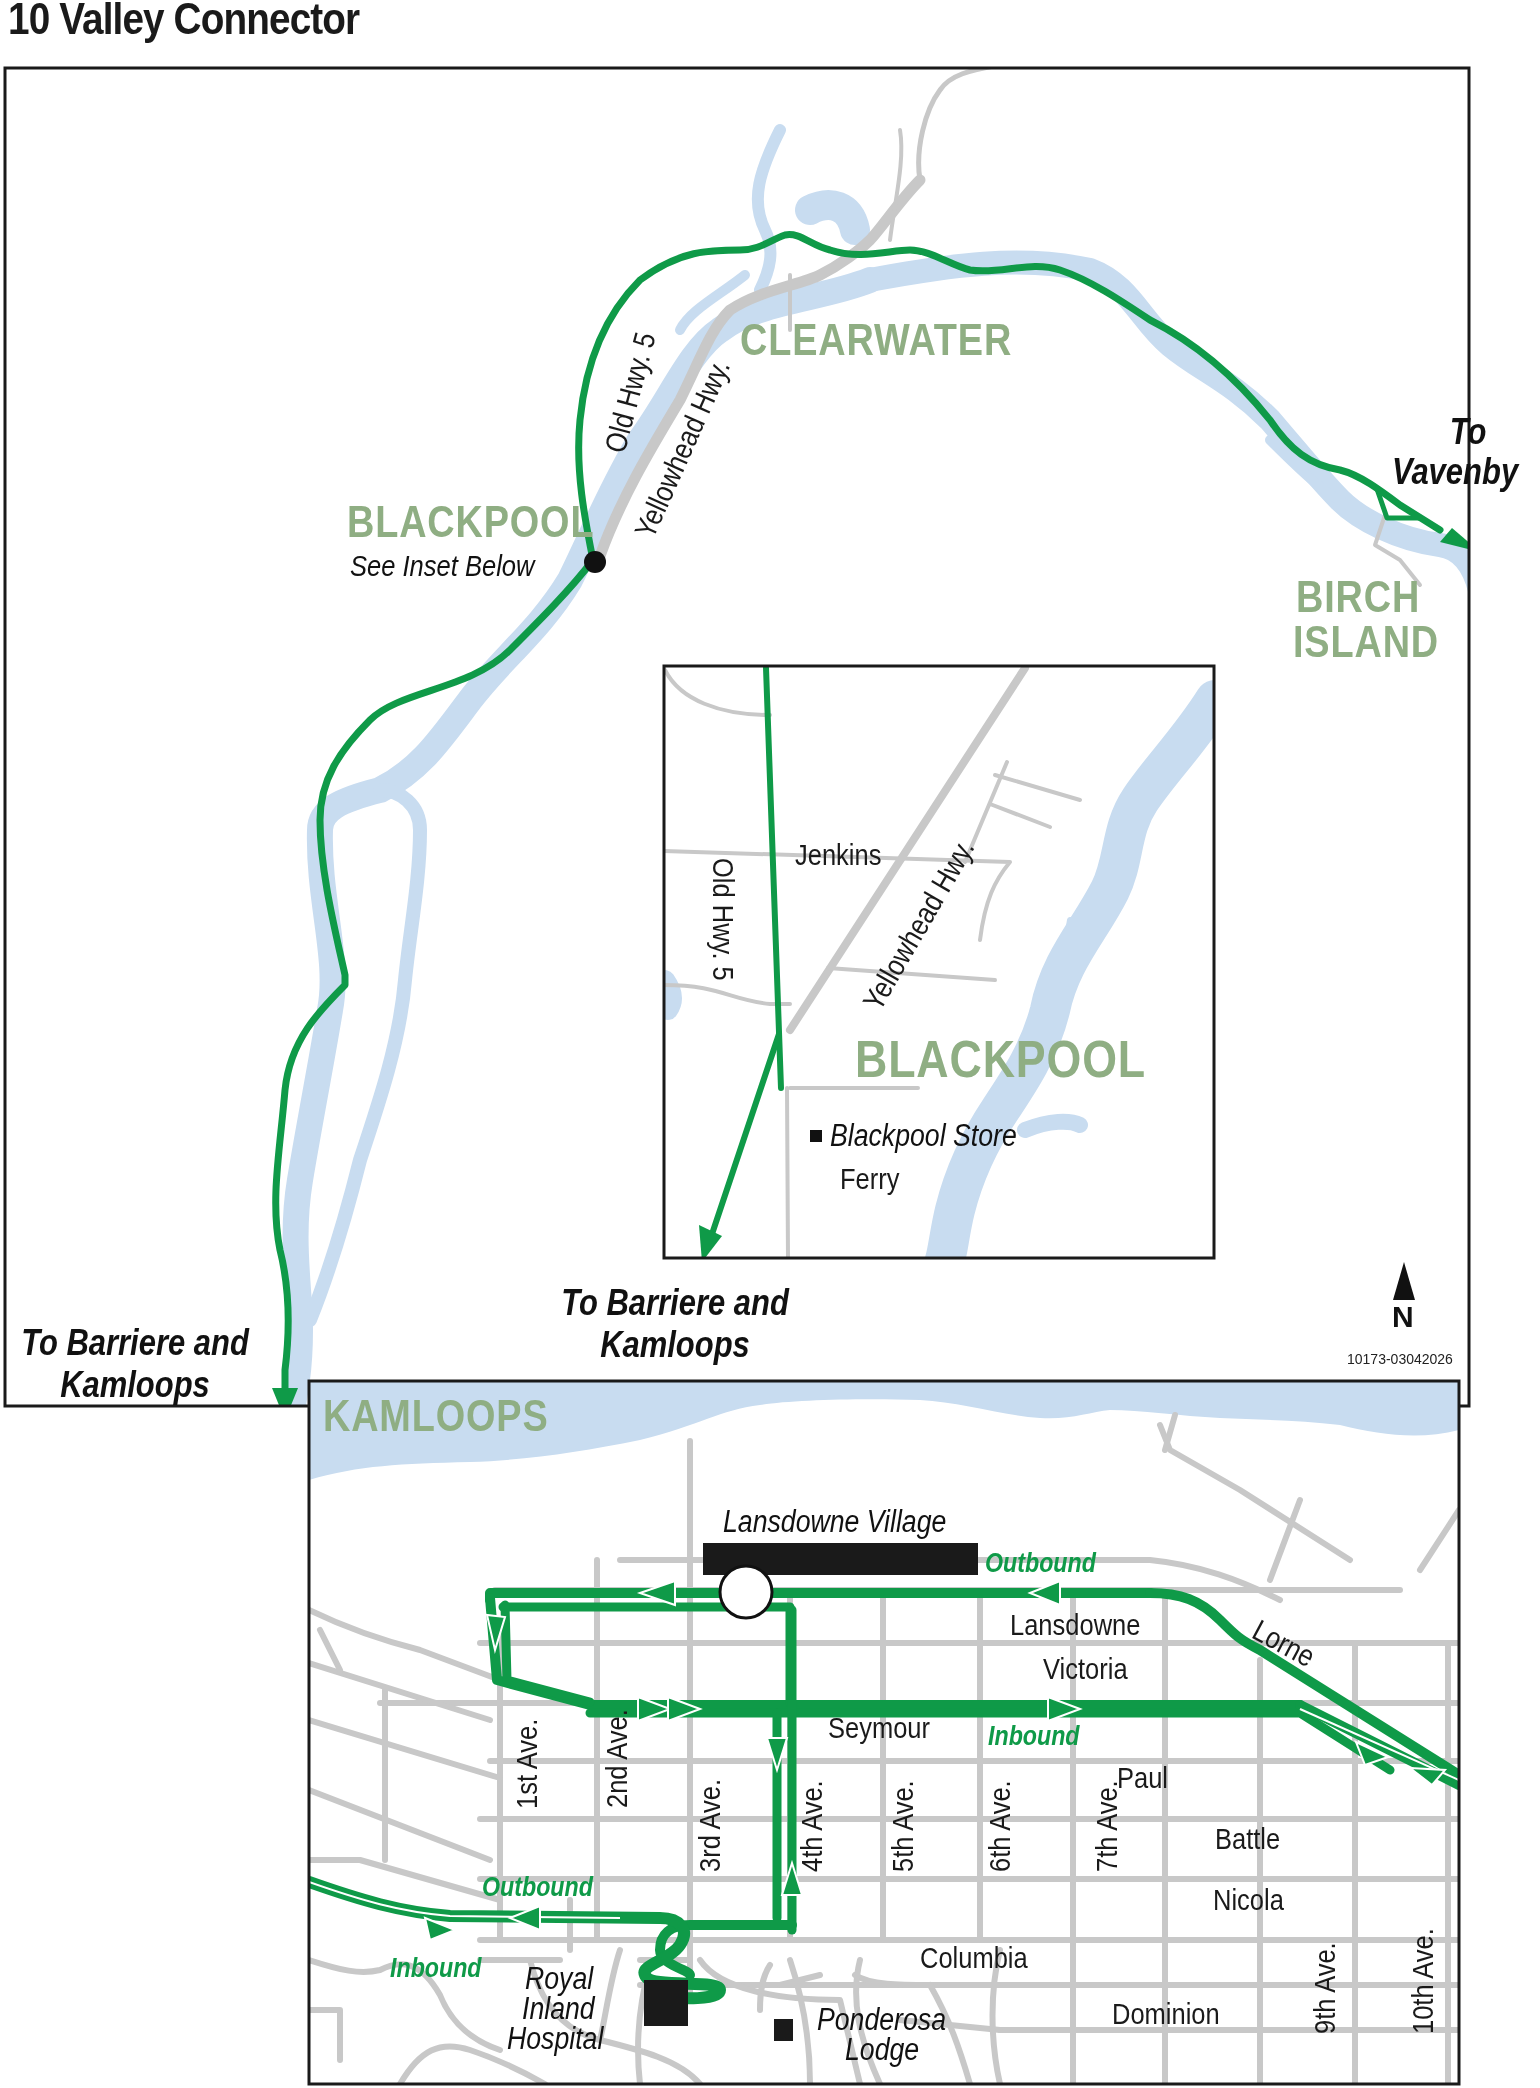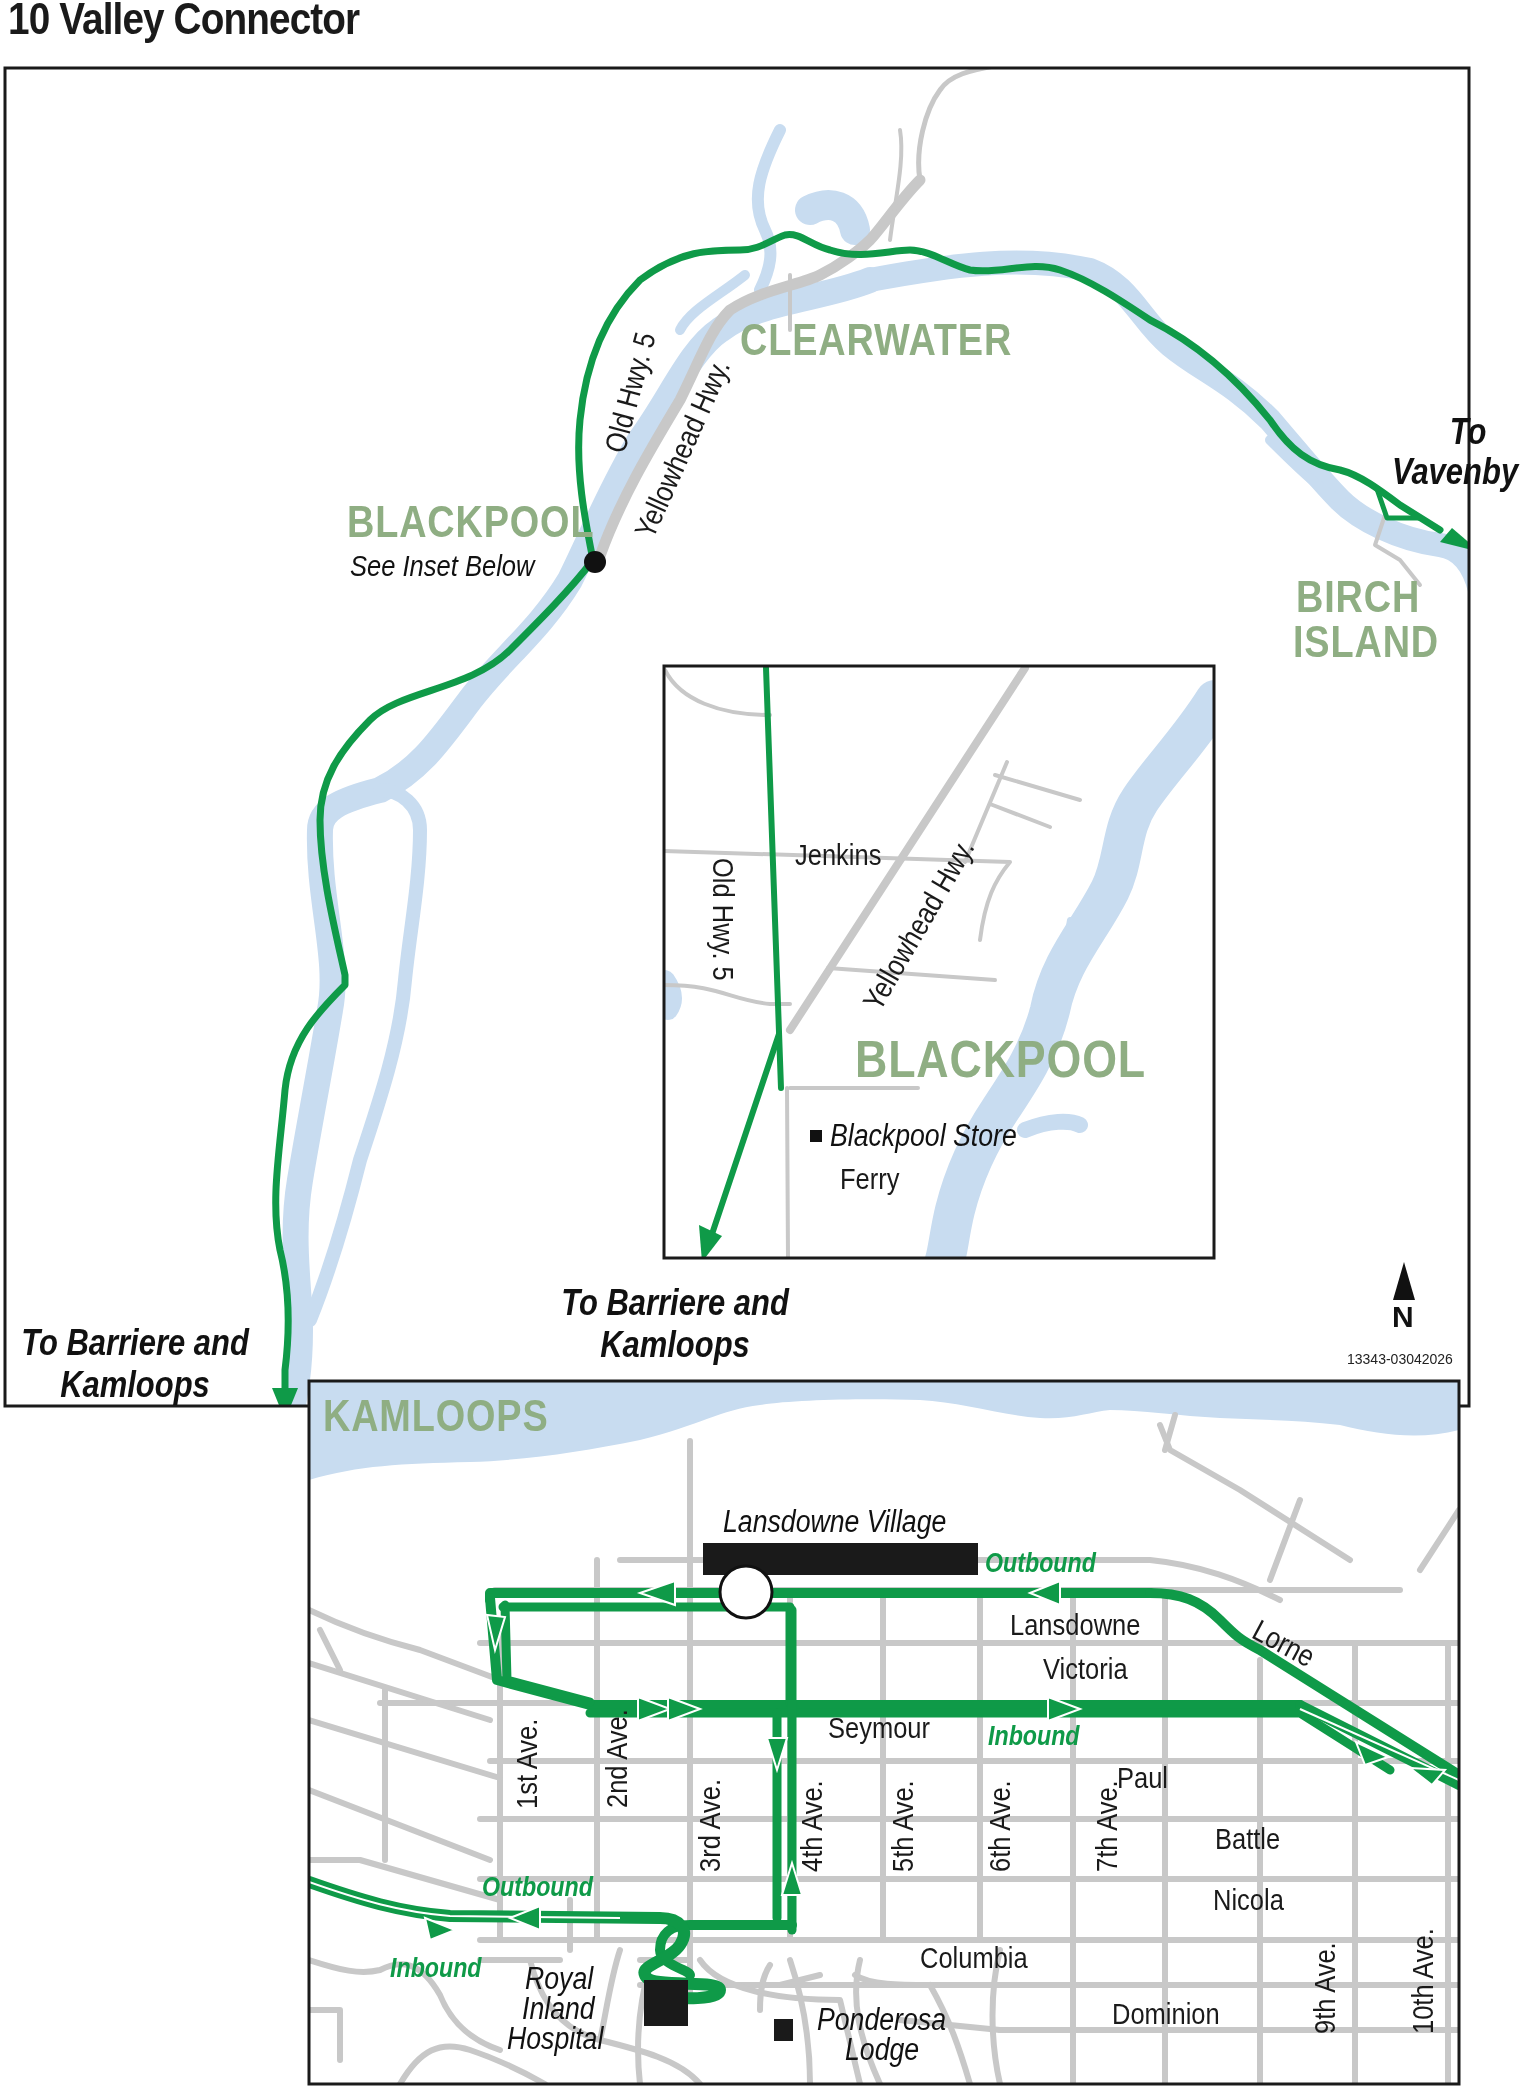--- a/index.html
+++ b/index.html
@@ -218,21 +218,21 @@
 <div class="lbl street-v" style="left:600px; top:448px; transform: rotate(-75deg) scaleX(0.85);">Old Hwy. 5</div>
 <div class="lbl street-v" style="left:630px; top:530px; transform: rotate(-66deg) scaleX(0.85);">Yellowhead Hwy.</div>
 
 <div class="lbl dest" style="left:1418px; top:412px; width:100px;">To</div>
 <div class="lbl dest" style="left:1375px; top:452px; width:160px;">Vavenby</div>
 
 <div class="lbl dest" style="left:0px; top:1323px; width:270px;">To Barriere and</div>
 <div class="lbl dest" style="left:40px; top:1365px; width:190px;">Kamloops</div>
 
 <div class="lbl north" style="left:1392px; top:1302px;">N</div>
-<div class="lbl code" style="left:1347px; top:1352px;">13343-03042026</div>
+<div class="lbl code" style="left:1347px; top:1352px;">10173-03042026</div>
 
 <div class="lbl street" style="left:795px; top:840px;">Jenkins</div>
 <div class="lbl street-v" style="left:738px; top:858px; transform: rotate(90deg) scaleX(0.85);">Old Hwy. 5</div>
 <div class="lbl street-v" style="left:858px; top:1000px; transform: rotate(-60deg) scaleX(0.85);">Yellowhead Hwy.</div>
 <div class="lbl town town-big" style="left:855px; top:1033px;">BLACKPOOL</div>
 <div class="lbl poi" style="left:830px; top:1120px;">Blackpool Store</div>
 <div class="lbl street" style="left:840px; top:1164px;">Ferry</div>
 
 <div class="lbl dest" style="left:540px; top:1283px; width:270px;">To Barriere and</div>
 <div class="lbl dest" style="left:580px; top:1325px; width:190px;">Kamloops</div>

